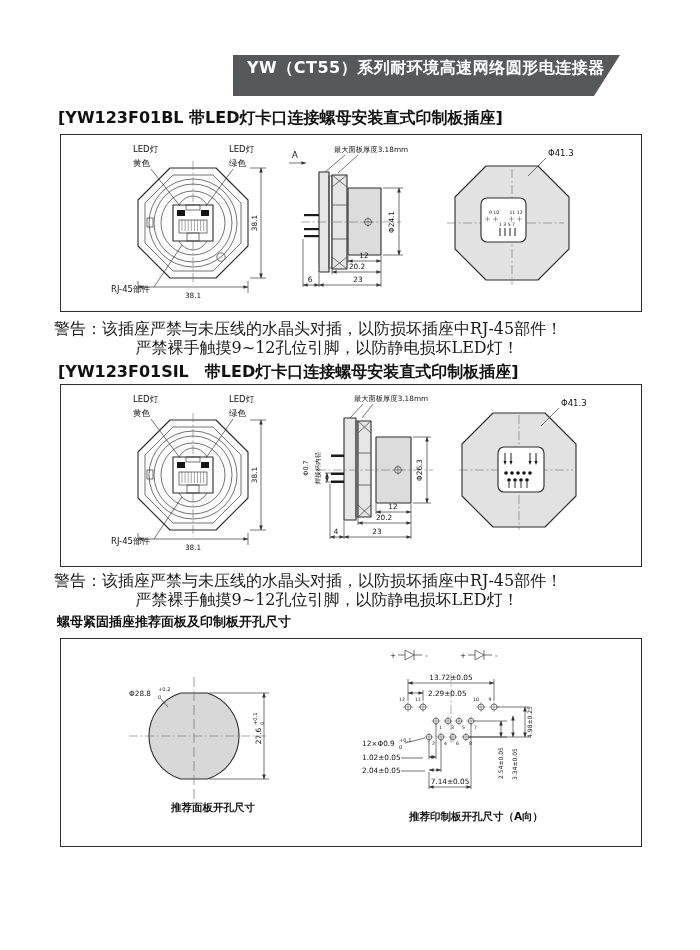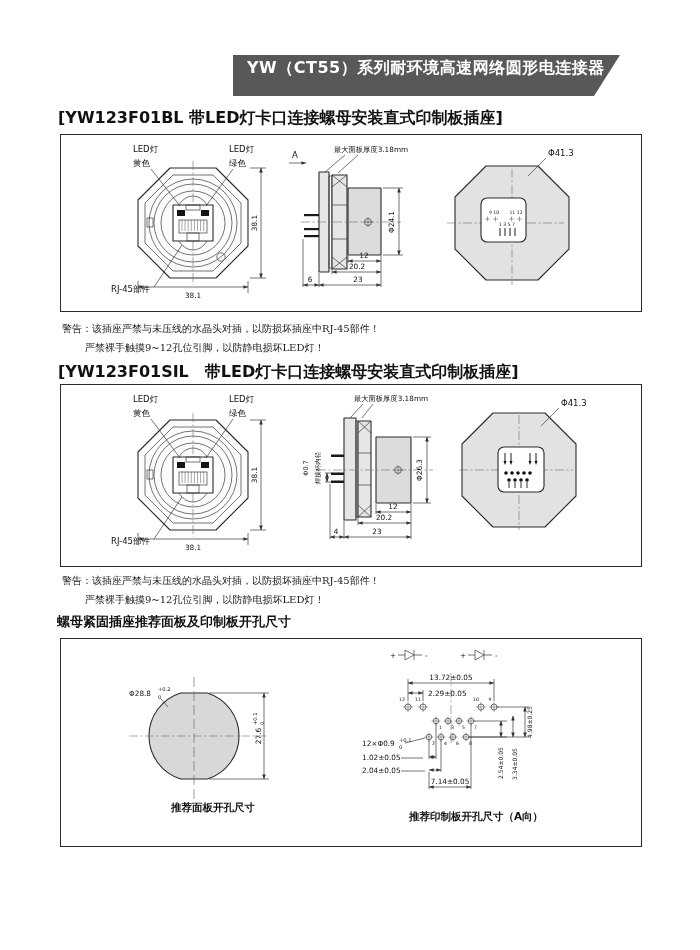--- a/index.html
+++ b/index.html
@@ -6,23 +6,23 @@
   body{width:700px;height:950px;position:relative;background:#ffffff;overflow:hidden;
        font-family:"DejaVu Sans","Liberation Sans",sans-serif;color:#111;}
   .banner{position:absolute;left:233px;top:55px;width:387px;height:41px;background:#57585a;
           clip-path:polygon(0 0,100% 0,calc(100% - 26px) 100%,0 100%);}
   .banner span{display:block;padding:3px 0 0 14px;color:#fff;font-weight:bold;font-size:16px;
           letter-spacing:0.5px;white-space:nowrap;}
   .sec-title{position:absolute;left:58px;font-size:16px;font-weight:700;white-space:nowrap;}
   .sec-title3{position:absolute;left:57px;font-size:13px;font-weight:800;white-space:nowrap;}
   .box{position:absolute;left:60px;width:580px;background:#fff;border:1px solid #2c2c2c;}
   .box svg{display:block;}
-  .warning{position:absolute;left:62px;font-family:"DejaVu Serif","Liberation Serif",serif;
-           font-size:10px;line-height:19px;color:#1a1a1a;white-space:nowrap;}
-  .warning .l2{margin-left:23px;}
+  .warning{position:absolute;left:54px;font-family:"DejaVu Serif","Liberation Serif",serif;
+           font-size:16px;line-height:19px;color:#1a1a1a;white-space:nowrap;}
+  .warning .l2{margin-left:38px;text-align:center;}
   
   .ol{fill:none;stroke:#2b2b2b;stroke-width:1.1;stroke-linejoin:round;}
   .tl{fill:none;stroke:#3a3a3a;stroke-width:0.7;}
   .hair{fill:none;stroke:#3a3a3a;stroke-width:0.45;}
   .dim{fill:none;stroke:#333;stroke-width:0.7;}
   .cl{fill:none;stroke:#707070;stroke-width:0.6;stroke-dasharray:9 2.5 2 2.5;}
   .dash{fill:none;stroke:#707070;stroke-width:0.7;stroke-dasharray:10 4;}
   svg text{font-family:"DejaVu Sans","Liberation Sans",sans-serif;fill:#111;}
   .t8{font-size:8.5px;} .t7{font-size:7.3px;} .t65{font-size:6.5px;}
   .t6{font-size:6px;} .t5{font-size:5.2px;} .t4{font-size:4.6px;}

